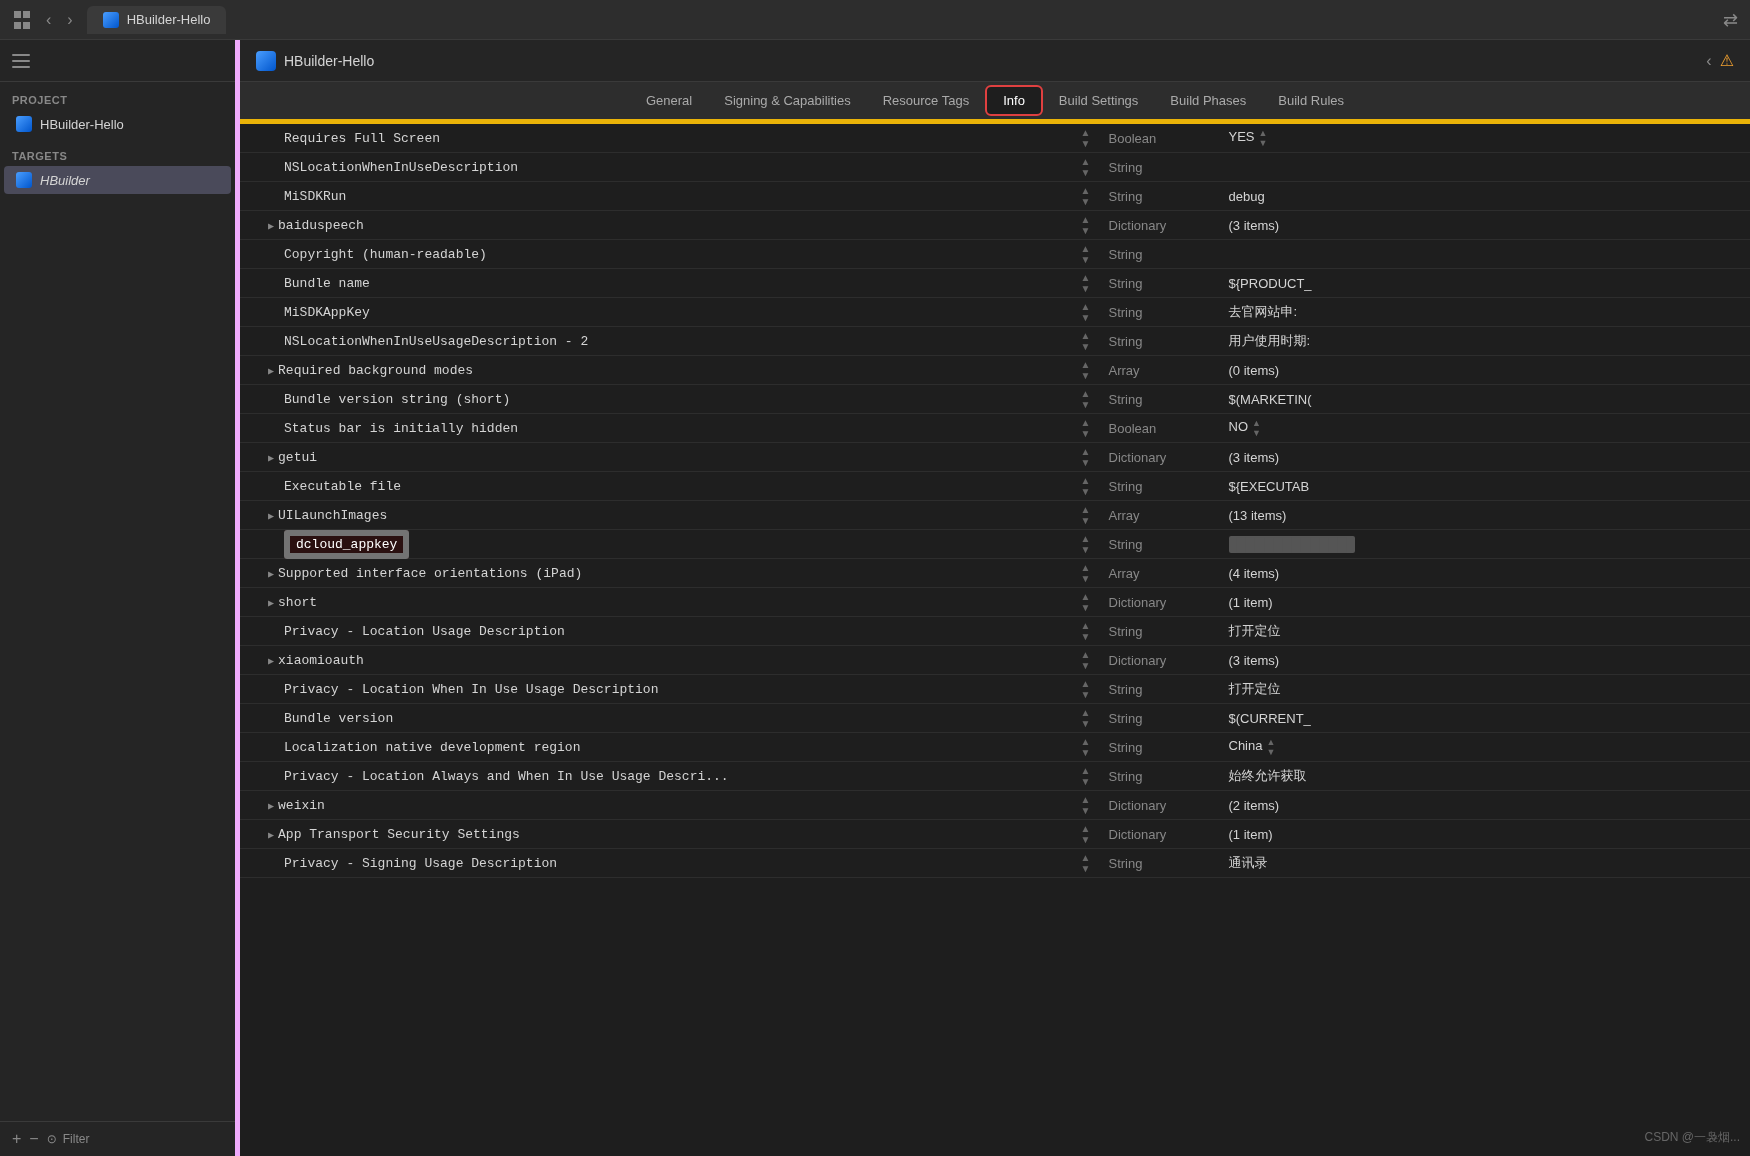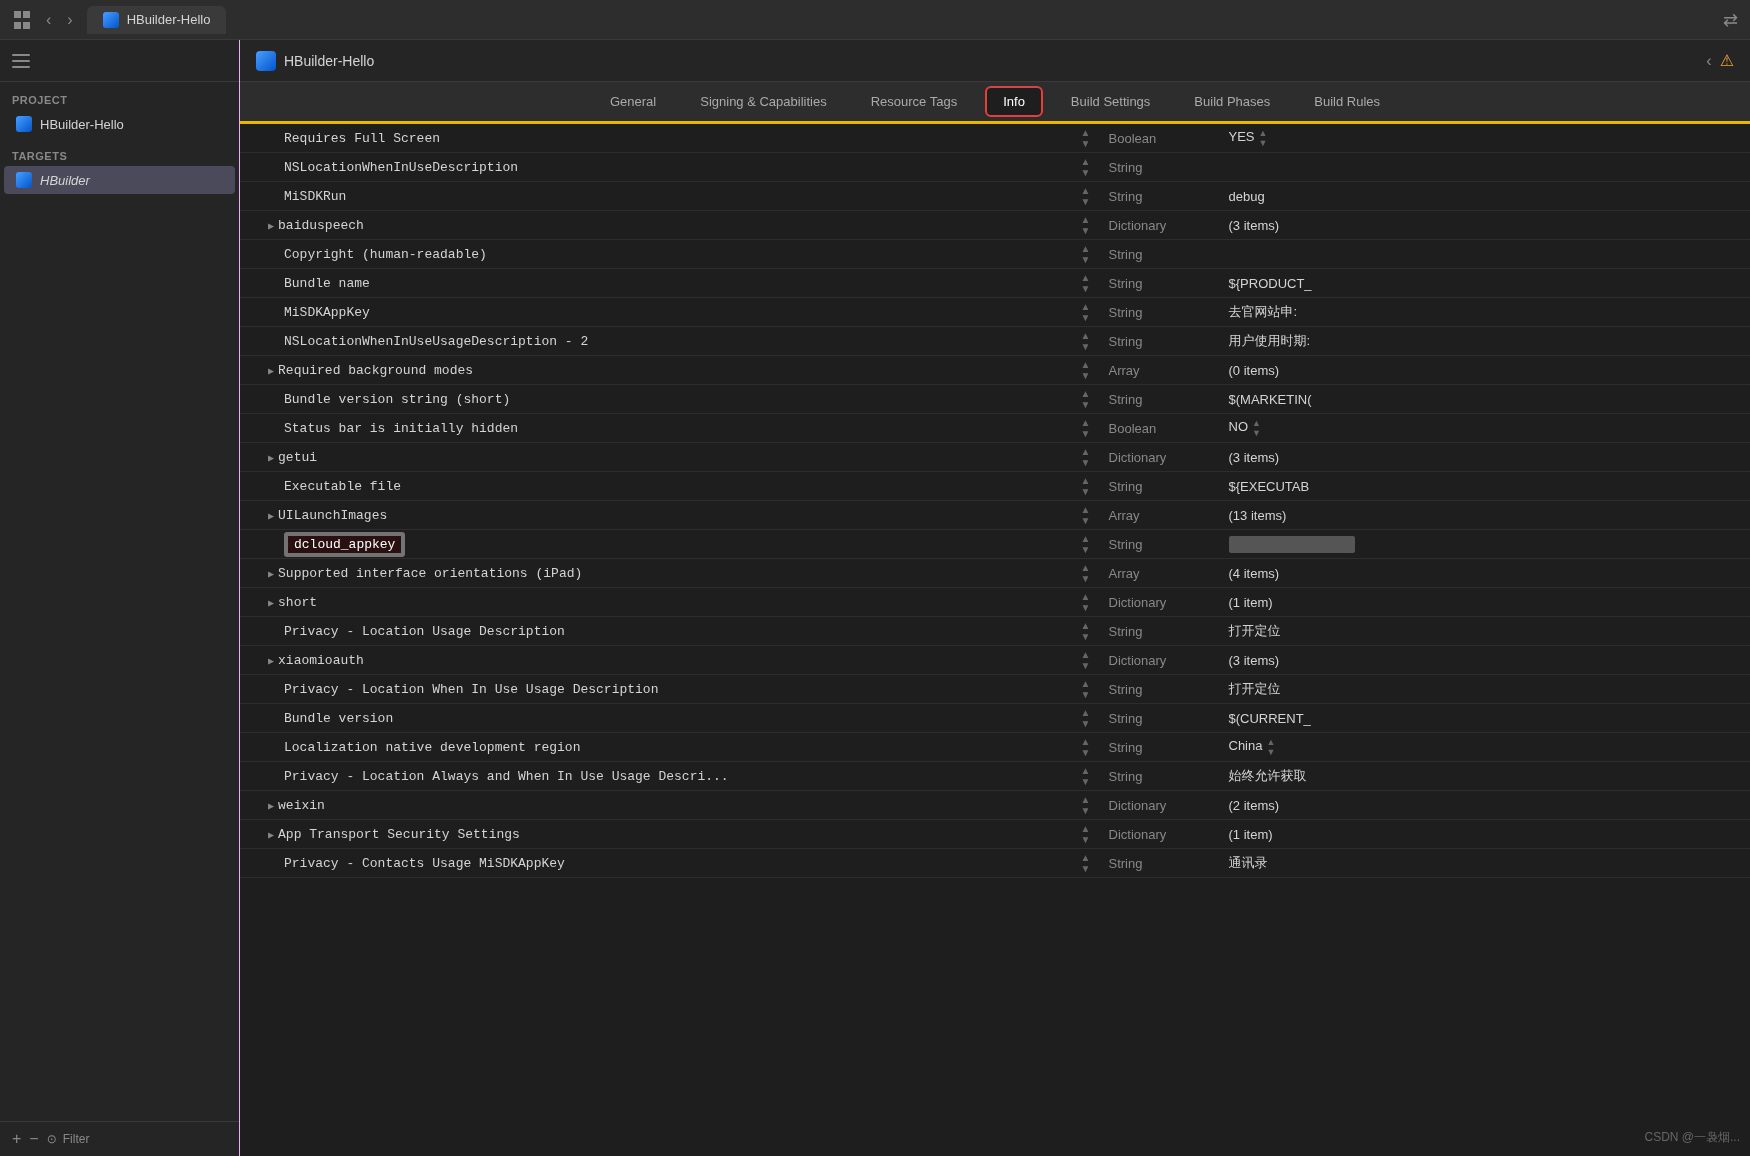--- a/index.html
+++ b/index.html
@@ -61,21 +61,21 @@
     
     .main-layout {
       display: flex;
       height: calc(1156px - 40px);
     }
 
     
     .sidebar {
       width: 240px;
       background: #252525;
-      border-right: 1px solid #f0abfc;
+      border-right: 5px solid #f0abfc;
       display: flex;
       flex-direction: column;
     }
     .sidebar-header {
       height: 42px;
       display: flex;
       align-items: center;
       padding: 0 12px;
       border-bottom: 1px solid #3a3a3a;
       gap: 8px;
@@ -167,23 +167,23 @@
       color: #f0a030;
       font-size: 16px;
     }
 
     
     .tab-bar {
       height: 42px;
       display: flex;
       align-items: center;
       justify-content: center;
-      border-bottom: 3px solid #eab308;
+      border-bottom: 5px solid #eab308;
       background: #2d2d2d;
-      gap: 12px;
+      gap: 0;
     }
     .tab-item {
       padding: 6px 16px;
       font-size: 13px;
       color: #aaa;
       cursor: pointer;
       border-radius: 6px;
       white-space: nowrap;
     }
     .tab-item.active {
@@ -481,21 +481,21 @@
               <td class="col-sort">
                 <div class="sort-arrows">
                   <span>▲</span>
                   <span>▼</span>
                 </div>
               </td>
               <td class="col-type type-array">Array</td>
               <td class="col-value"><span>(13 items)</span></td>
             </tr>
             <tr style="background: rgb(30, 30, 30);">
-              <td class="col-key indent1"><span style="display:inline-block;width:16px"></span><span style="border: 4px solid #737373; border-radius:3px; padding:1px 6px; background:#2a1010; color:#fff; font-weight:500;">dcloud_appkey</span></td>
+              <td class="col-key indent1"><span style="display:inline-block;width:16px"></span><span style="border: 6px solid #737373; border-radius:3px; padding:1px 6px; background:#2a1010; color:#fff; font-weight:500;">dcloud_appkey</span></td>
               <td class="col-sort">
                 <div class="sort-arrows">
                   <span>▲</span>
                   <span>▼</span>
                 </div>
               </td>
               <td class="col-type type-string">String</td>
               <td class="col-value"><span style="background:#555; color:#555; border-radius:2px; padding:1px 8px;">████████████</span></td>
             </tr>
             <tr>
@@ -605,21 +605,21 @@
               <td class="col-sort">
                 <div class="sort-arrows">
                   <span>▲</span>
                   <span>▼</span>
                 </div>
               </td>
               <td class="col-type type-dictionary">Dictionary</td>
               <td class="col-value"><span>(1 item)</span></td>
             </tr>
             <tr>
-              <td class="col-key indent1"><span style="display:inline-block;width:16px"></span><span>Privacy - Contacts Usage MiSDKAppKey</span></td>
+              <td class="col-key indent1"><span style="display:inline-block;width:16px"></span><span>Privacy - Signing Usage Description</span></td>
               <td class="col-sort">
                 <div class="sort-arrows">
                   <span>▲</span>
                   <span>▼</span>
                 </div>
               </td>
               <td class="col-type type-string">String</td>
               <td class="col-value"><span>通讯录</span></td>
             </tr>
           </tbody>

